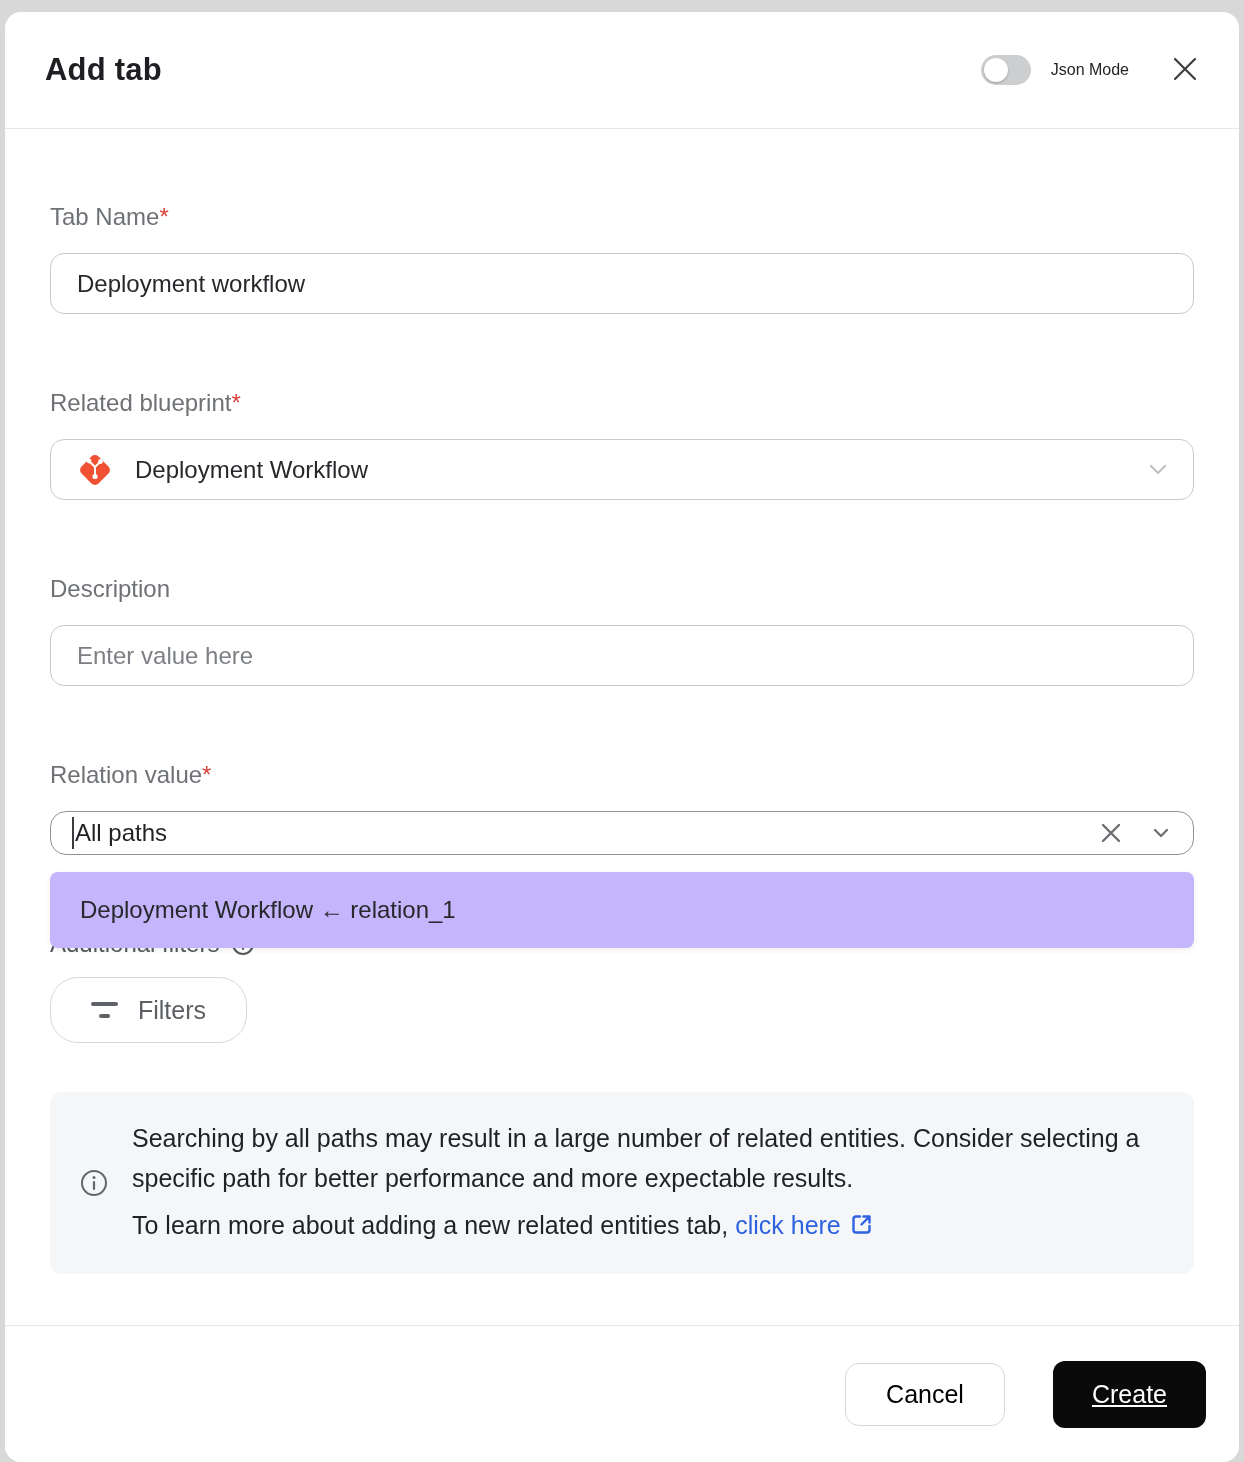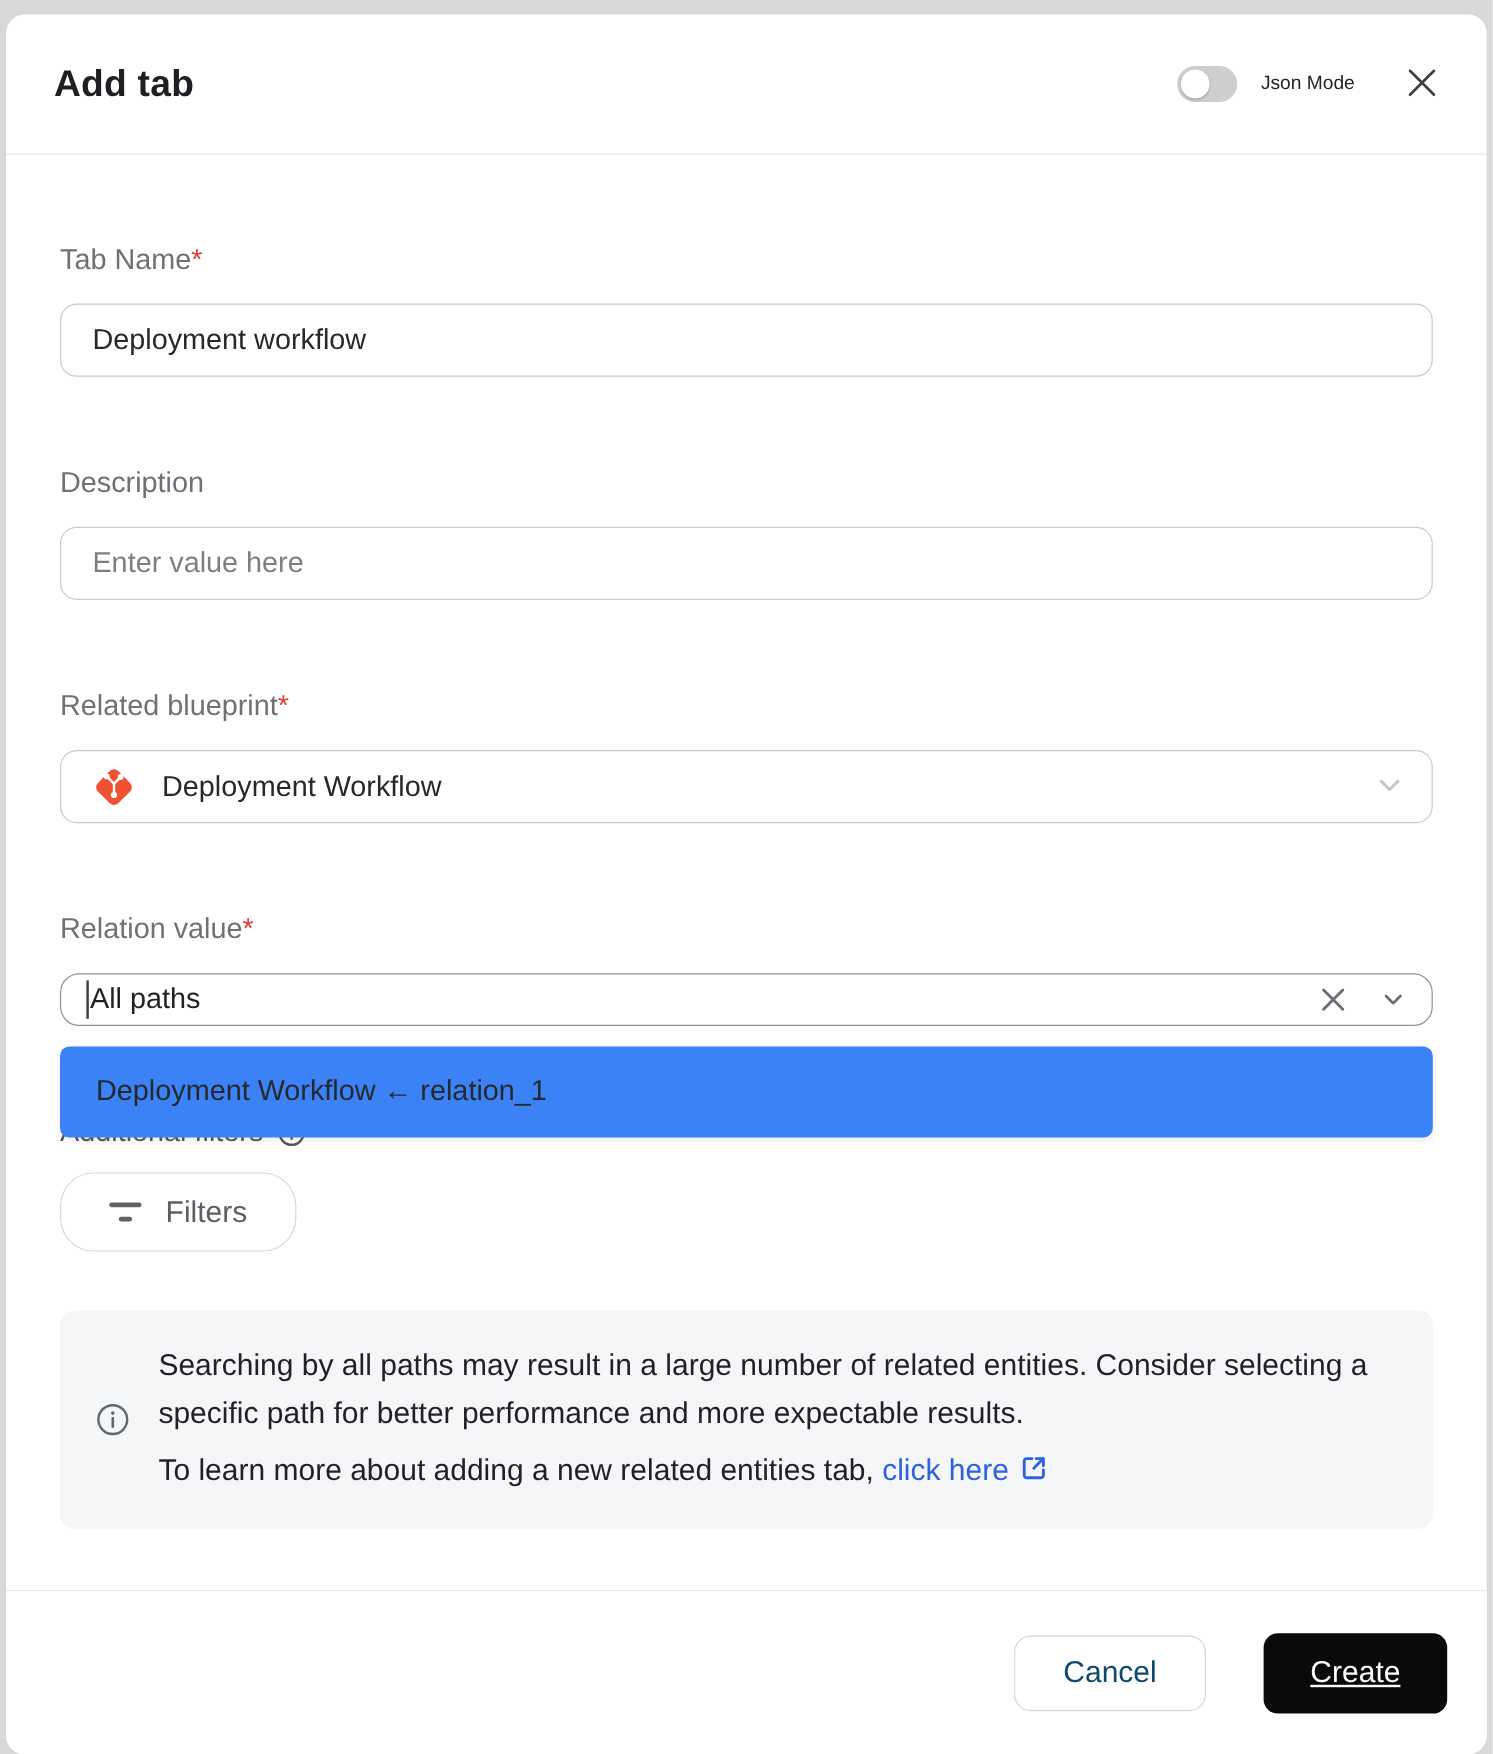--- a/index.html
+++ b/index.html
@@ -79,21 +79,21 @@
   }
   .caret { display: inline-block; width: 2px; height: 32px; background: #3a3c3f; margin-right: 1px; }
   .combo-value { font-size: 24px; color: #1f2124; }
   .combo-icons { margin-left: auto; display: flex; align-items: center; }
   .clear-x { width: 24px; height: 24px; display: flex; align-items: center; justify-content: center; cursor: pointer; }
   .combo-chev { margin-left: 30px; display: flex; align-items: center; cursor: pointer; }
   
   .dropdown {
     position: relative; z-index: 2;
     margin-top: 17px;
-    background: #3b82f6;
+    background: #c4b5fd;
     border-radius: 8px;
     box-shadow: 0 2px 6px rgba(0,0,0,0.07);
   }
   .dropdown-option {
     height: 76px; display: flex; align-items: center;
     padding: 0 30px; font-size: 24px; color: #26282b; cursor: pointer;
   }
   
   .hidden-label-row {
     position: relative; z-index: 1;
@@ -129,21 +129,21 @@
   
   .modal-footer {
     position: absolute; left: 0; right: 0; bottom: 0; height: 137px;
     border-top: 1px solid #e7e7e8;
     display: flex; align-items: center; justify-content: flex-end;
     padding-right: 33px; background: #fff;
   }
   .btn-cancel {
     width: 160px; height: 63px;
     border: 1px solid #d7d8da; border-radius: 14px;
-    background: #fff; color: #0c4a6e; font-size: 25px;
+    background: #fff; color: #000000; font-size: 25px;
     font-family: "Liberation Sans", sans-serif; cursor: pointer;
   }
   .btn-create {
     margin-left: 48px;
     width: 153px; height: 67px;
     border: none; border-radius: 12px;
     background: #0a0a0a; color: #ffffff; font-size: 25px; font-weight: 500;
     font-family: "Liberation Sans", sans-serif; cursor: pointer; text-decoration: underline;
   }
 </style>
@@ -167,25 +167,20 @@
         </span>
       </button>
     </div>
   </div>
 
   <div class="modal-body">
 
     <div class="fg-1">
       <div class="field-label"><span>Tab Name</span><span class="req">*</span></div>
       <input class="text-input" readonly="" value="Deployment workflow" style="">
-    </div>
-
-    <div class="fg-next">
-      <div class="field-label"><span>Description</span></div>
-      <input class="text-input" placeholder="Enter value here" style="">
     </div>
 
     <div class="fg-next">
       <div class="field-label"><span>Related blueprint</span><span class="req">*</span></div>
       <div class="select-box">
         <span class="git-icon">
           <span class="git-diamond"></span>
           <svg class="git-branch" width="36" height="36" viewBox="0 0 36 36">
             <line x1="18" y1="24" x2="18" y2="15" stroke="#ffffff" stroke-width="2"></line>
             <line x1="18" y1="15" x2="12.5" y2="9.5" stroke="#ffffff" stroke-width="2"></line>
@@ -196,20 +191,25 @@
           </svg>
         </span>
         <span class="select-value">Deployment Workflow</span>
         <span class="select-spacer"></span>
         <span>
           <svg width="18" height="11" viewBox="0 0 18 11">
               <path d="M2 2 L9 9 L16 2" stroke="#c3c4c6" stroke-width="2.4" fill="none" stroke-linecap="round" stroke-linejoin="round"></path>
             </svg>
         </span>
       </div>
+    </div>
+
+    <div class="fg-next">
+      <div class="field-label"><span>Description</span></div>
+      <input class="text-input" placeholder="Enter value here" style="">
     </div>
 
     <div class="fg-next">
       <div class="field-label"><span>Relation value</span><span class="req">*</span></div>
       <div class="combo">
         <span class="caret"></span>
         <span class="combo-value">All paths</span>
         <span class="combo-icons">
           <span class="clear-x">
             <svg width="22" height="22" viewBox="0 0 22 22">

